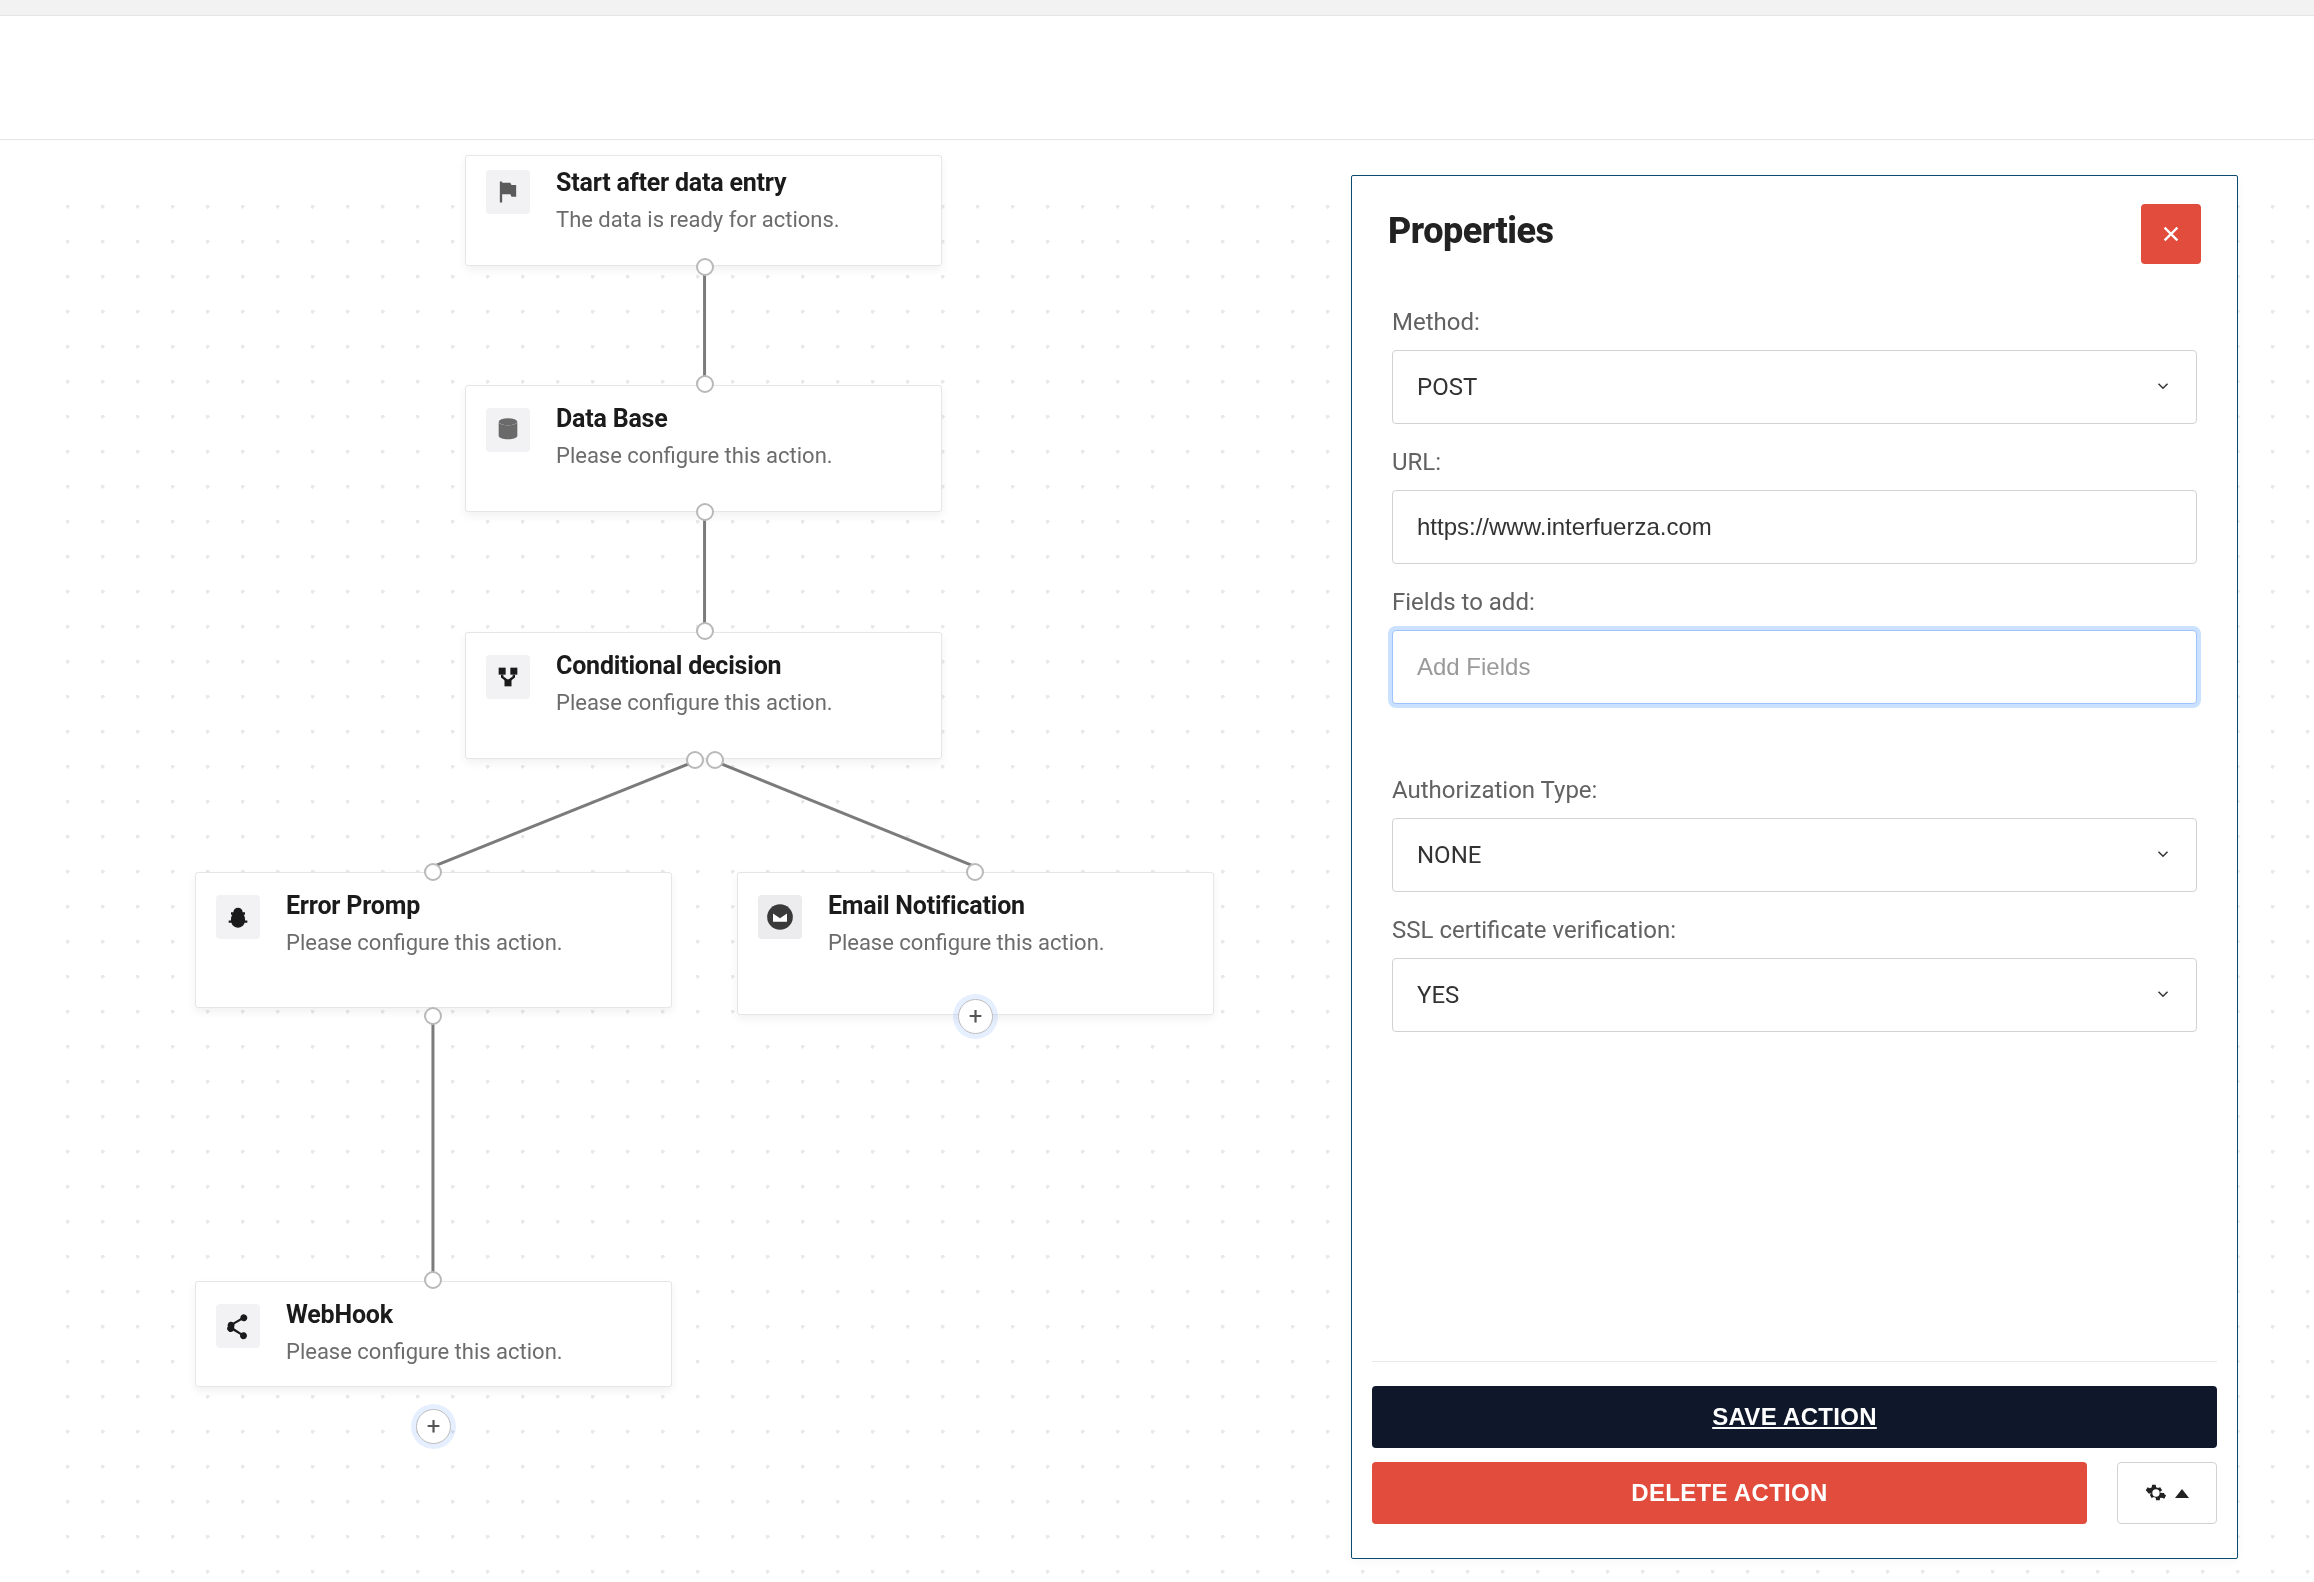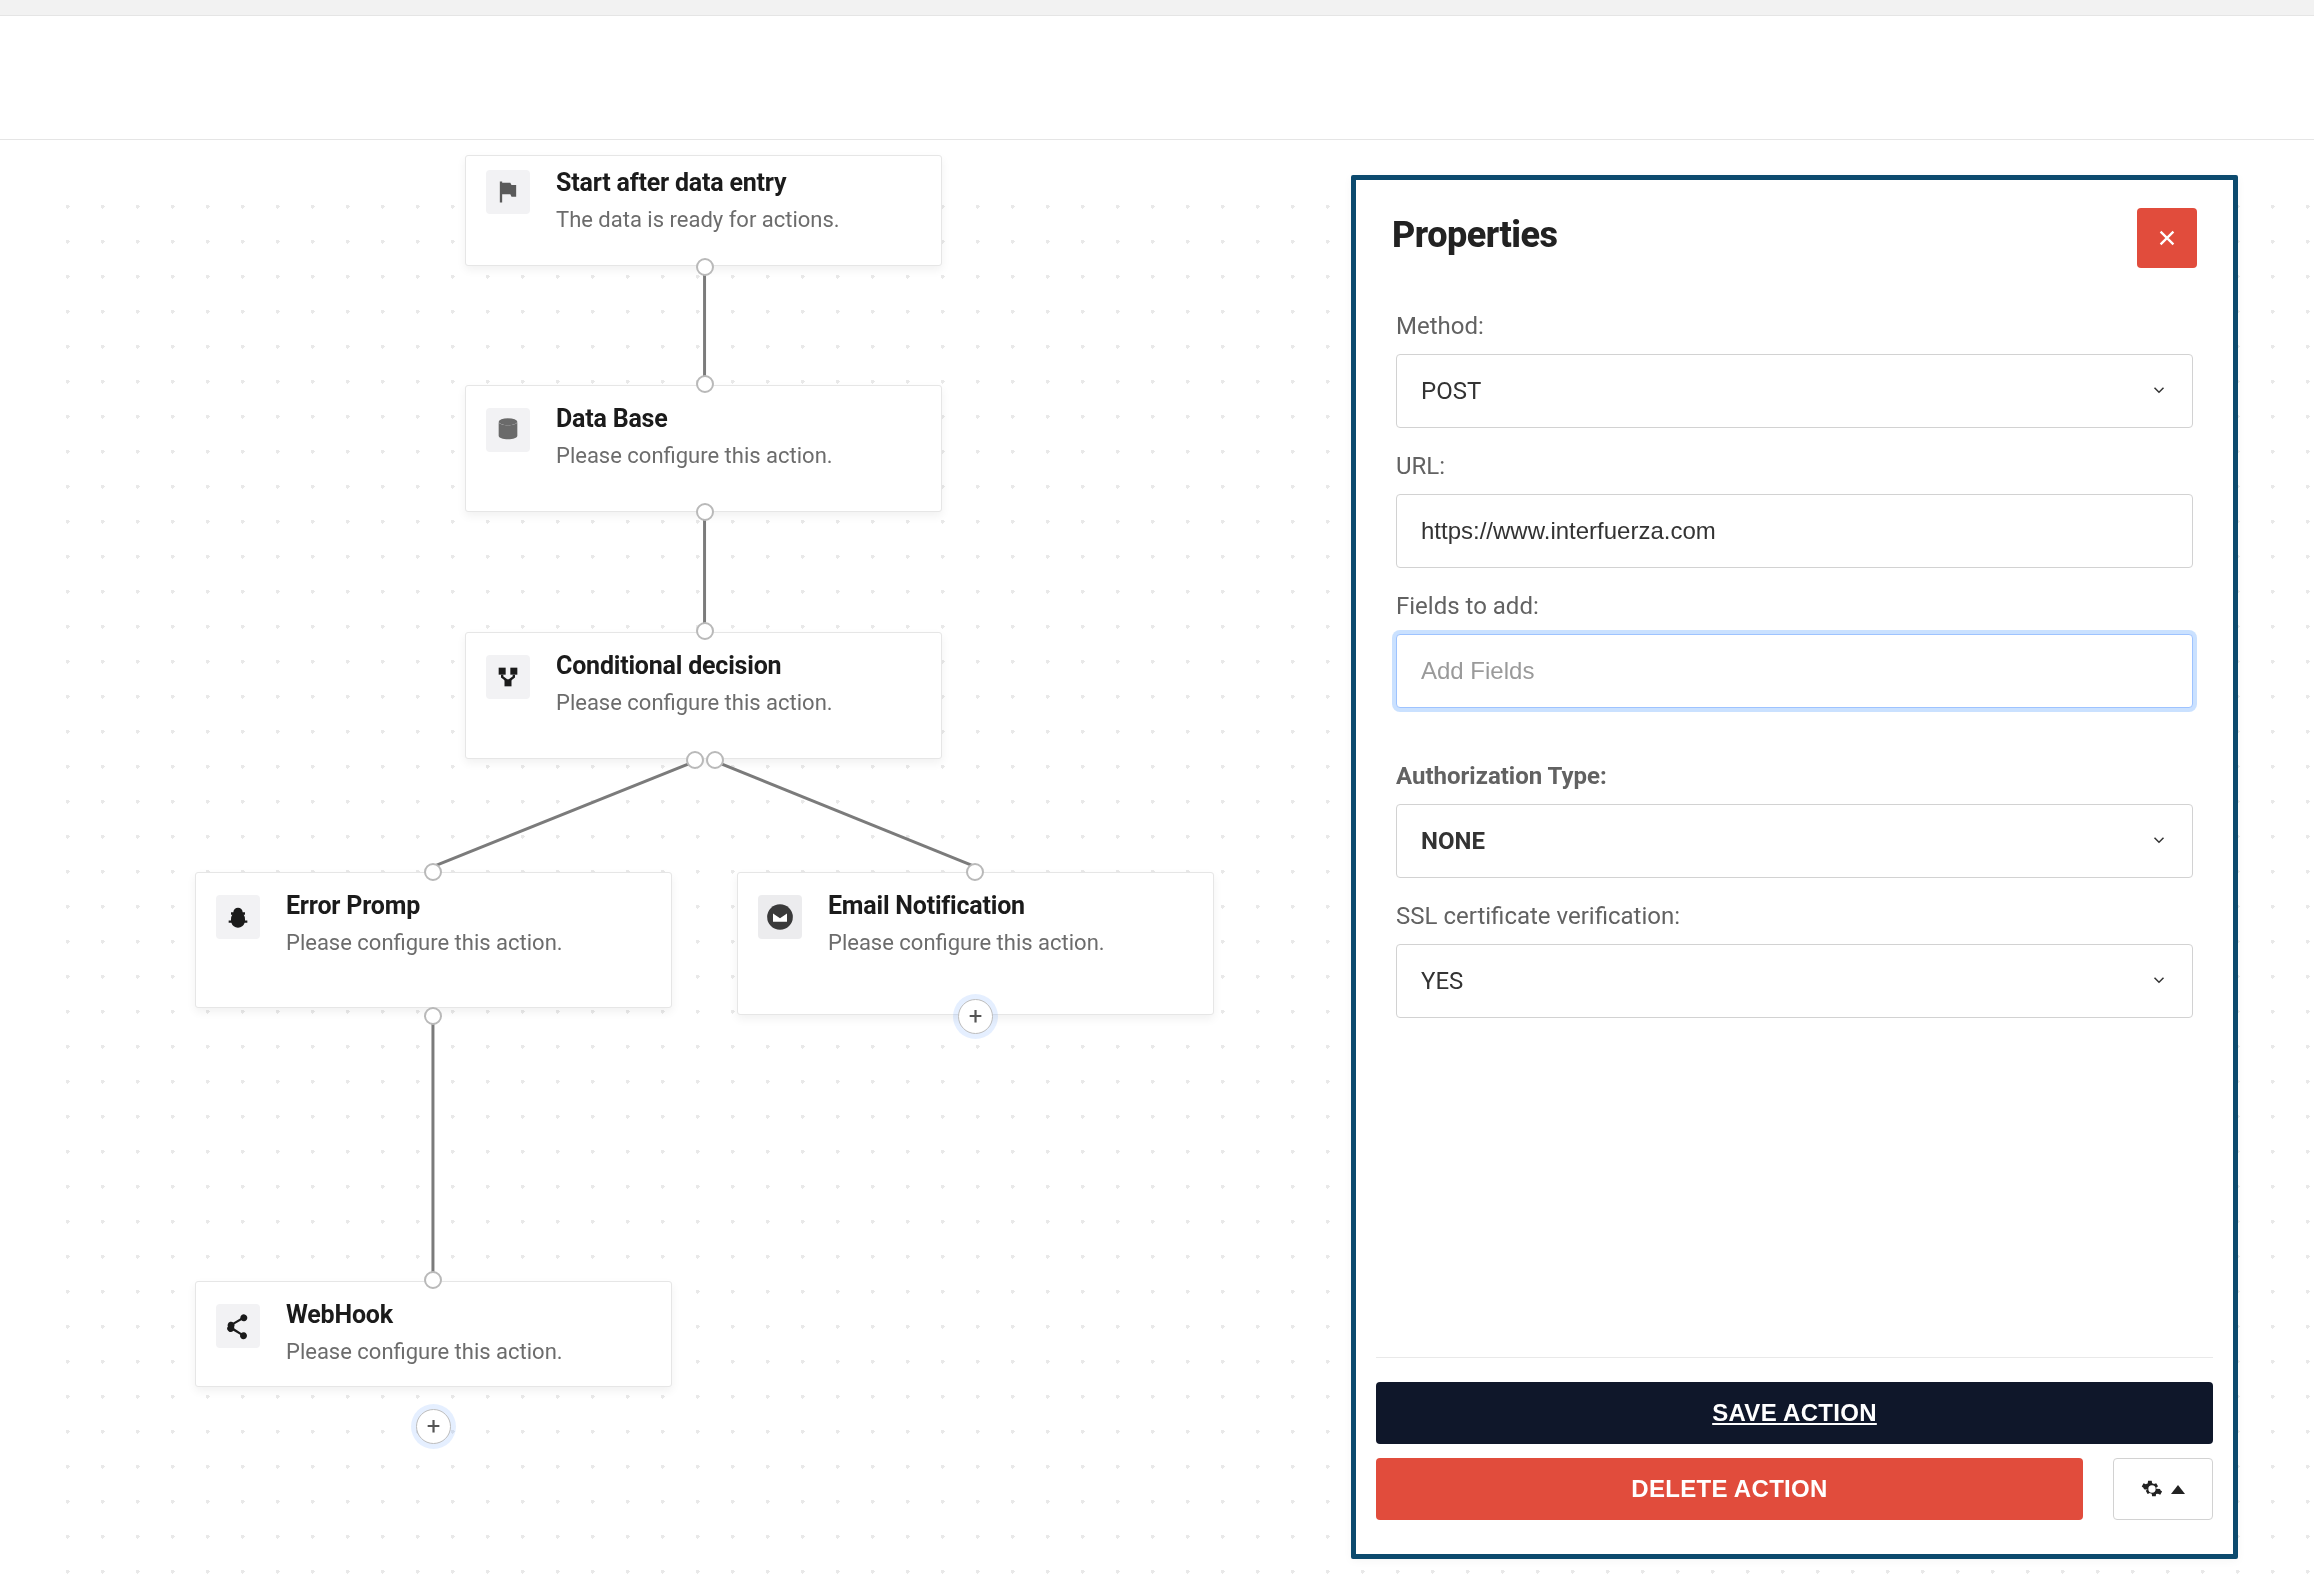--- a/index.html
+++ b/index.html
@@ -42,21 +42,21 @@
     background:#fff; border:1px solid #bdbdbd;
     display:flex; align-items:center; justify-content:center;
     box-shadow: 0 0 0 5px rgba(80,150,255,0.15);
     cursor:pointer;
   }
   .addbtn span { font-size:24px; color:#555; font-weight:400; line-height:1; margin-top:-2px;}
 
   
   .panel {
     position:absolute; left:1351px; top:175px; width:887px; height:1384px;
-    background:#fff; border:5px solid #0c4a6e; border-radius:2px;
+    background:#fff; border:1px solid #0c4a6e; border-radius:2px;
     box-shadow: 0 2px 10px rgba(0,0,0,0.04);
     display:flex; flex-direction:column;
   }
   .panel-head { padding:34px 36px 10px 36px; display:flex; justify-content:space-between; align-items:flex-start;}
   .panel-title { font-size:36px; font-weight:800; color:#222; letter-spacing:-0.5px;}
   .closebtn {
     width:60px; height:60px; background:#e14c3c; border-radius:4px;
     display:flex; align-items:center; justify-content:center; cursor:pointer;
     margin-top:-6px;
     border:none;
@@ -249,21 +249,21 @@
       </div>
     </div>
 
     <div class="field">
       <label>Fields to add:</label>
       <div class="textinput focused">
         <input type="text" placeholder="Add Fields" style="">
       </div>
     </div>
 
-    <div class="field" style="margin-top:54px;font-weight:bold;">
+    <div class="field" style="margin-top:72px;">
       <label>Authorization Type:</label>
       <div class="select">
         <span>NONE</span>
         <span class="caret">
           <svg width="18" height="18" viewBox="0 0 24 24">
               <path d="M6 9l6 6 6-6" fill="none" stroke="#333" stroke-width="2"></path>
             </svg>
         </span>
       </div>
     </div>

